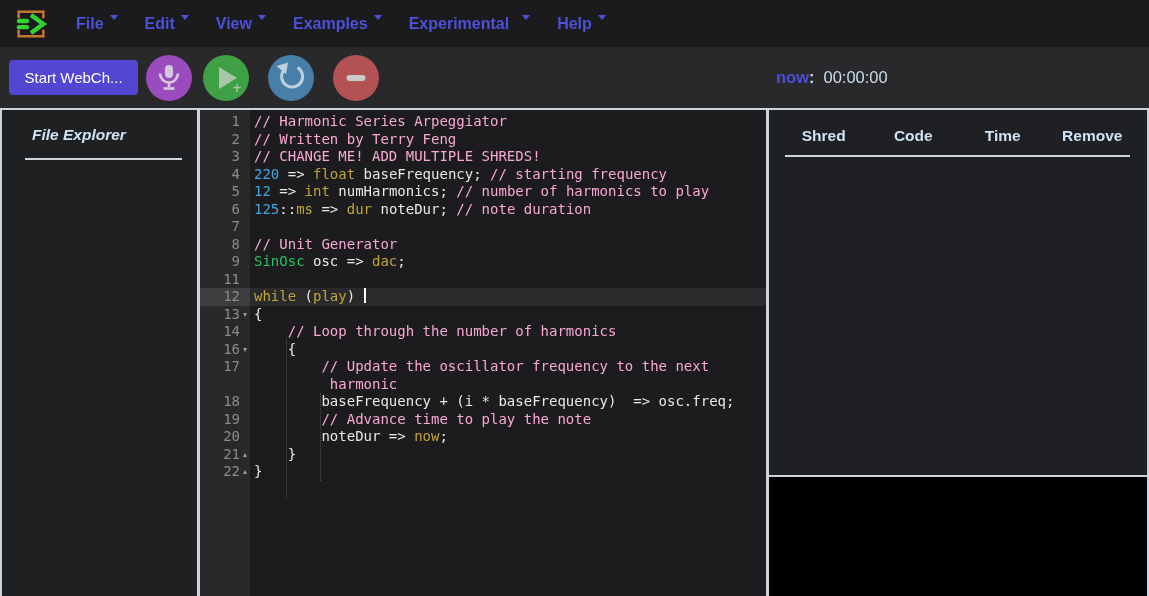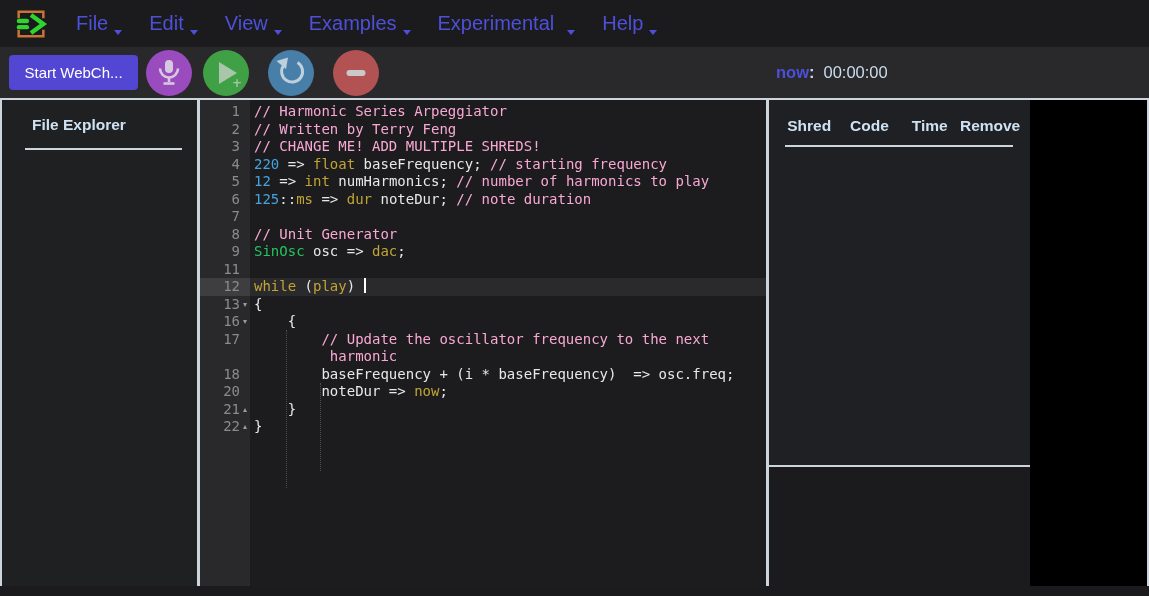--- a/index.html
+++ b/index.html
@@ -5,40 +5,40 @@
   html,body{margin:0;padding:0;}
   body{
     width:1149px;height:596px;overflow:hidden;position:relative;
     background:#1b1b1e;font-family:"Liberation Sans",sans-serif;
     -webkit-font-smoothing:antialiased;
   }
   
   .menubar{height:47px;background:#1b1b1e;display:flex;align-items:center;}
   .logo{width:38px;height:38px;margin:0 26px 0 12px;flex:0 0 auto;}
   .menus{display:flex;align-items:center;}
-  .menu-item{color:#4d50d8;font-size:20px;margin-right:27px;display:flex;align-items:flex-end;cursor:pointer;white-space:nowrap;}
+  .menu-item{color:#4d50d8;font-size:16px;margin-right:27px;display:flex;align-items:flex-start;cursor:pointer;white-space:nowrap;font-weight:bold;}
   .menu-item .caret{width:0;height:0;border-left:4.5px solid transparent;border-right:4.5px solid transparent;border-top:5px solid #4d50d8;margin-left:6px;}
   .menu-item:nth-child(5) .caret{margin-left:13px;}
   
-  .toolbar{height:51px;background:#29292c;display:flex;align-items:center;position:relative;}
+  .toolbar{height:61px;background:#29292c;display:flex;align-items:center;position:relative;}
   .start-btn{margin-left:9px;width:129px;height:35px;background:#5246d2;color:#ffffff;border:none;border-radius:4px;font-size:15px;font-family:"Liberation Sans",sans-serif;cursor:pointer;}
   .circle-btn{width:46px;height:46px;border-radius:50%;border:none;padding:0;display:flex;align-items:center;justify-content:center;cursor:pointer;flex:0 0 auto;}
   .circle-btn svg{display:block;}
   #btn-mic{margin-left:8px;}
   #btn-play{margin-left:11px;}
   #btn-replace{margin-left:19px;}
   #btn-remove{margin-left:19px;}
   .clock{position:absolute;left:776px;top:0;height:100%;display:flex;align-items:center;font-size:16.5px;}
   .clock .lbl{color:#4c4fd8;font-weight:bold;}
   .clock .colon{color:#ccdcee;font-weight:bold;margin-right:9px;}
   .clock .val{color:#ccdcee;text-align:right;}
   
   .content{display:flex;height:488px;border-top:2px solid #cdd5dc;box-sizing:border-box;}
   .file-explorer{width:197px;flex:0 0 auto;background:#1f2022;border-left:2px solid #cdd5dc;box-sizing:border-box;}
-  .fe-title{color:#cfe2f3;font-weight:bold;font-size:15.5px;padding:16px 0 0 30px;}
+  .fe-title{color:#cfe2f3;font-weight:bold;font-size:15.5px;padding:16px 0 0 30px;font-style:italic;}
   .fe-hr{height:2px;background:#cdd5dc;width:157px;margin:14px 0 0 23px;}
   .splitter{width:3px;flex:0 0 auto;background:#cdd5dc;cursor:col-resize;}
   
   .editor{flex:1;background:#1c1c1e;position:relative;font-family:"DejaVu Sans Mono",monospace;font-size:14px;overflow:hidden;}
   .gutter-bg{position:absolute;left:0;top:0;bottom:0;width:50px;background:#29292b;}
   .indent-guide{position:absolute;width:0;border-left:1px dotted #4d4d4d;}
   #guide1{left:86px;top:230px;height:158px;}
   #guide2{left:120px;top:283px;height:88px;}
   .code-rows{position:relative;padding-top:3px;}
   .row{display:flex;height:17.5px;line-height:17.5px;white-space:pre;}
@@ -47,21 +47,21 @@
   .codeline{flex:1;padding-left:4px;}
   .row.active .gut{background:#3e3e40;}
   .row.active .codeline{background:#2a2a2c;}
   .tok-c{color:#f9a8d4;}
   .tok-k{color:#c2a435;}
   .tok-n{color:#44a3dc;}
   .tok-t{color:#22c55e;}
   .tok-p{color:#e8e8e8;}
   .cursor{display:inline-block;width:2px;height:15px;background:#ffffff;vertical-align:-2px;}
   
-  .right-col{width:380px;flex:0 0 auto;display:flex;border-right:2px solid #cdd5dc;box-sizing:border-box;}
+  .right-col{width:380px;flex:0 0 auto;display:flex;flex-direction:column;border-right:2px solid #cdd5dc;box-sizing:border-box;}
   .shred-panel{height:367px;flex:0 0 auto;background:#1e2023;border-bottom:2px solid #cdd5dc;box-sizing:border-box;}
   .shred-headers{display:grid;grid-template-columns:repeat(4,1fr);padding:17px 10px 0 10px;}
   .shred-headers .th{text-align:center;color:#cfe2f3;font-weight:bold;font-size:15.5px;}
   .shred-hr{height:2px;background:#cdd5dc;margin:10px 17px 0 16px;}
   .visualizer{flex:1;background:#000000;}
 </style>
 </head>
 <body>
 
 <div class="menubar">
@@ -158,24 +158,26 @@
         <div class="row"><span class="gut">3</span><span class="codeline"><span class="tok-c">// CHANGE ME! ADD MULTIPLE SHREDS!</span></span></div>
         <div class="row"><span class="gut">4</span><span class="codeline"><span class="tok-n">220</span><span class="tok-p"> =&gt; </span><span class="tok-k">float</span><span class="tok-p"> baseFrequency; </span><span class="tok-c">// starting frequency</span></span></div>
         <div class="row"><span class="gut">5</span><span class="codeline"><span class="tok-n">12</span><span class="tok-p"> =&gt; </span><span class="tok-k">int</span><span class="tok-p"> numHarmonics; </span><span class="tok-c">// number of harmonics to play</span></span></div>
         <div class="row"><span class="gut">6</span><span class="codeline"><span class="tok-n">125</span><span class="tok-p">::</span><span class="tok-k">ms</span><span class="tok-p"> =&gt; </span><span class="tok-k">dur</span><span class="tok-p"> noteDur; </span><span class="tok-c">// note duration</span></span></div>
         <div class="row"><span class="gut">7</span><span class="codeline"></span></div>
         <div class="row"><span class="gut">8</span><span class="codeline"><span class="tok-c">// Unit Generator</span></span></div>
         <div class="row"><span class="gut">9</span><span class="codeline"><span class="tok-t">SinOsc</span><span class="tok-p"> osc =&gt; </span><span class="tok-k">dac</span><span class="tok-p">;</span></span></div>
         <div class="row"><span class="gut">11</span><span class="codeline"></span></div>
         <div class="row active"><span class="gut">12</span><span class="codeline"><span class="tok-k">while</span><span class="tok-p"> (</span><span class="tok-k">play</span><span class="tok-p">) </span><span class="cursor"></span></span></div>
         <div class="row"><span class="gut">13<span class="fold">▾</span></span><span class="codeline"><span class="tok-p">{</span></span></div>
+        <div class="row"><span class="gut">14</span><span class="codeline"><span class="tok-p">    </span><span class="tok-c">// Loop through the number of harmonics</span></span></div>
         <div class="row"><span class="gut">16<span class="fold">▾</span></span><span class="codeline"><span class="tok-p">    {</span></span></div>
         <div class="row"><span class="gut">17</span><span class="codeline"><span class="tok-p">        </span><span class="tok-c">// Update the oscillator frequency to the next</span></span></div>
         <div class="row"><span class="gut"></span><span class="codeline"><span class="tok-c">         harmonic</span></span></div>
         <div class="row"><span class="gut">18</span><span class="codeline"><span class="tok-p">        baseFrequency + (i * baseFrequency)  =&gt; osc.freq;</span></span></div>
+        <div class="row"><span class="gut">19</span><span class="codeline"><span class="tok-p">        </span><span class="tok-c">// Advance time to play the note</span></span></div>
         <div class="row"><span class="gut">20</span><span class="codeline"><span class="tok-p">        noteDur =&gt; </span><span class="tok-k">now</span><span class="tok-p">;</span></span></div>
         <div class="row"><span class="gut">21<span class="fold">▴</span></span><span class="codeline"><span class="tok-p">    }</span></span></div>
         <div class="row"><span class="gut">22<span class="fold">▴</span></span><span class="codeline"><span class="tok-p">}</span></span></div>
       </div>
   </div>
 
   <div class="splitter"></div>
 
   <div class="right-col">
     <div class="shred-panel">

